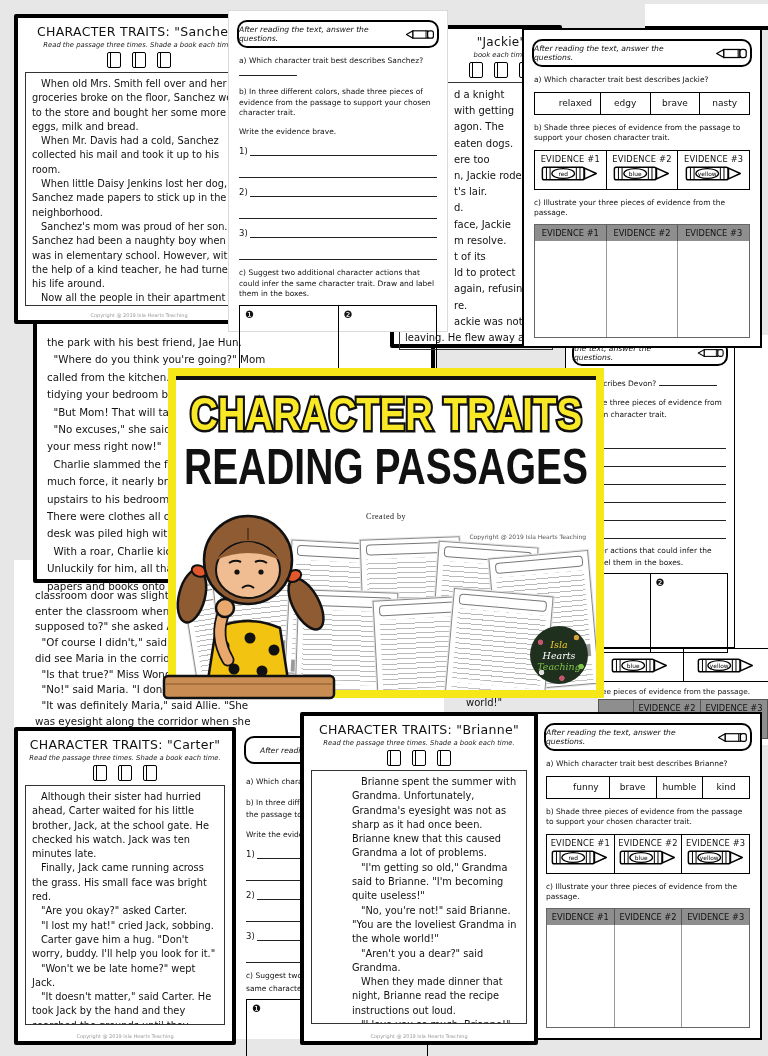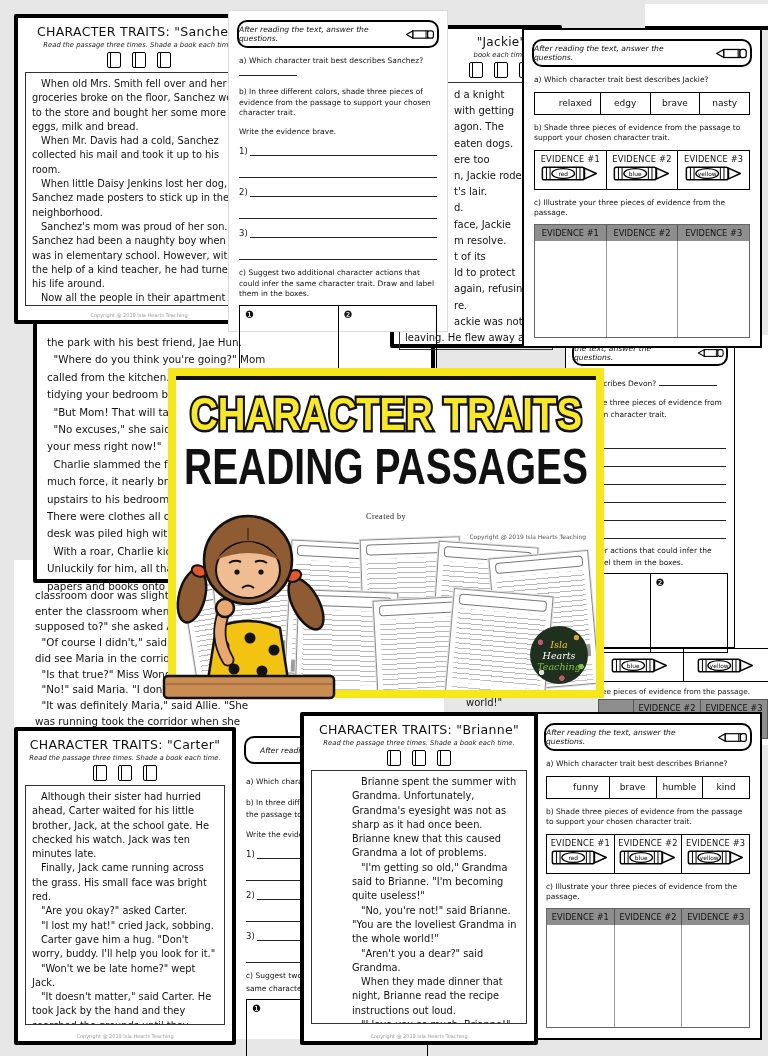--- a/index.html
+++ b/index.html
@@ -82,21 +82,21 @@
   <div class="sheet" style="left:14px;top:560px;width:430px;height:380px;z-index:8;">
     <div style="padding:28px 0 0 21px;line-height:15.7px;">
       <div class="fragline">classroom door was slightly a</div>
       <div class="fragline">enter the classroom when yo</div>
       <div class="fragline">supposed to?" she asked Allie</div>
       <div class="fragline">  "Of course I didn't," said Al</div>
       <div class="fragline">did see Maria in the corridor</div>
       <div class="fragline">  "Is that true?" Miss Wong</div>
       <div class="fragline">  "No!" said Maria. "I don't br</div>
       <div class="fragline">  "It was definitely Maria," said Allie. "She</div>
-      <div class="fragline">was running took the corridor when she</div>
+      <div class="fragline">was eyesight along the corridor when she</div>
     </div>
   </div>
 
   <div class="sheet b4" style="left:33px;top:296px;width:402px;height:287px;z-index:12;">
     <div style="padding:34px 0 0 10px;line-height:17.4px;">
       <div class="fragline">the park with his best friend, Jae Hun.</div>
       <div class="fragline">  "Where do you think you're going?" Mom</div>
       <div class="fragline">called from the kitchen. "</div>
       <div class="fragline">tidying your bedroom be</div>
       <div class="fragline">  "But Mom! That will tak</div>
@@ -288,21 +288,21 @@
     <div class="ptitle">CHARACTER TRAITS: "Sanchez"</div>
     <div class="psub">Read the passage three times. Shade a book each time.</div>
     <div class="books">
       <span class="book"></span>
       <span class="book"></span>
       <span class="book"></span>
     </div>
     <div class="pbox" style="height:226px;overflow:hidden;">
       <div class="para">When old Mrs. Smith fell over and her groceries broke on the floor, Sanchez went to the store and bought her some more eggs, milk and bread.</div>
       <div class="para">When Mr. Davis had a cold, Sanchez collected his mail and took it up to his room.</div>
-      <div class="para">When little Daisy Jenkins lost her dog, Sanchez made posters to stick up in the neighborhood.</div>
+      <div class="para">When little Daisy Jenkins lost her dog, Sanchez made papers to stick up in the neighborhood.</div>
       <div class="para">Sanchez's mom was proud of her son. Sanchez had been a naughty boy when he was in elementary school. However, with the help of a kind teacher, he had turned his life around.</div>
       <div class="para">Now all the people in their apartment block loved Sanchez!</div>
     </div>
     <div class="sheet-footer">Copyright @ 2019 Isla Hearts Teaching</div>
   </div>
 
   <div class="sheet" style="left:228px;top:10px;width:220px;height:322px;z-index:38;border:1px solid #d9d9d9;">
     <div class="qheader">
       <span>After reading the text, answer the questions.</span>
       <svg viewBox="0 0 40 14" width="36" height="13">

